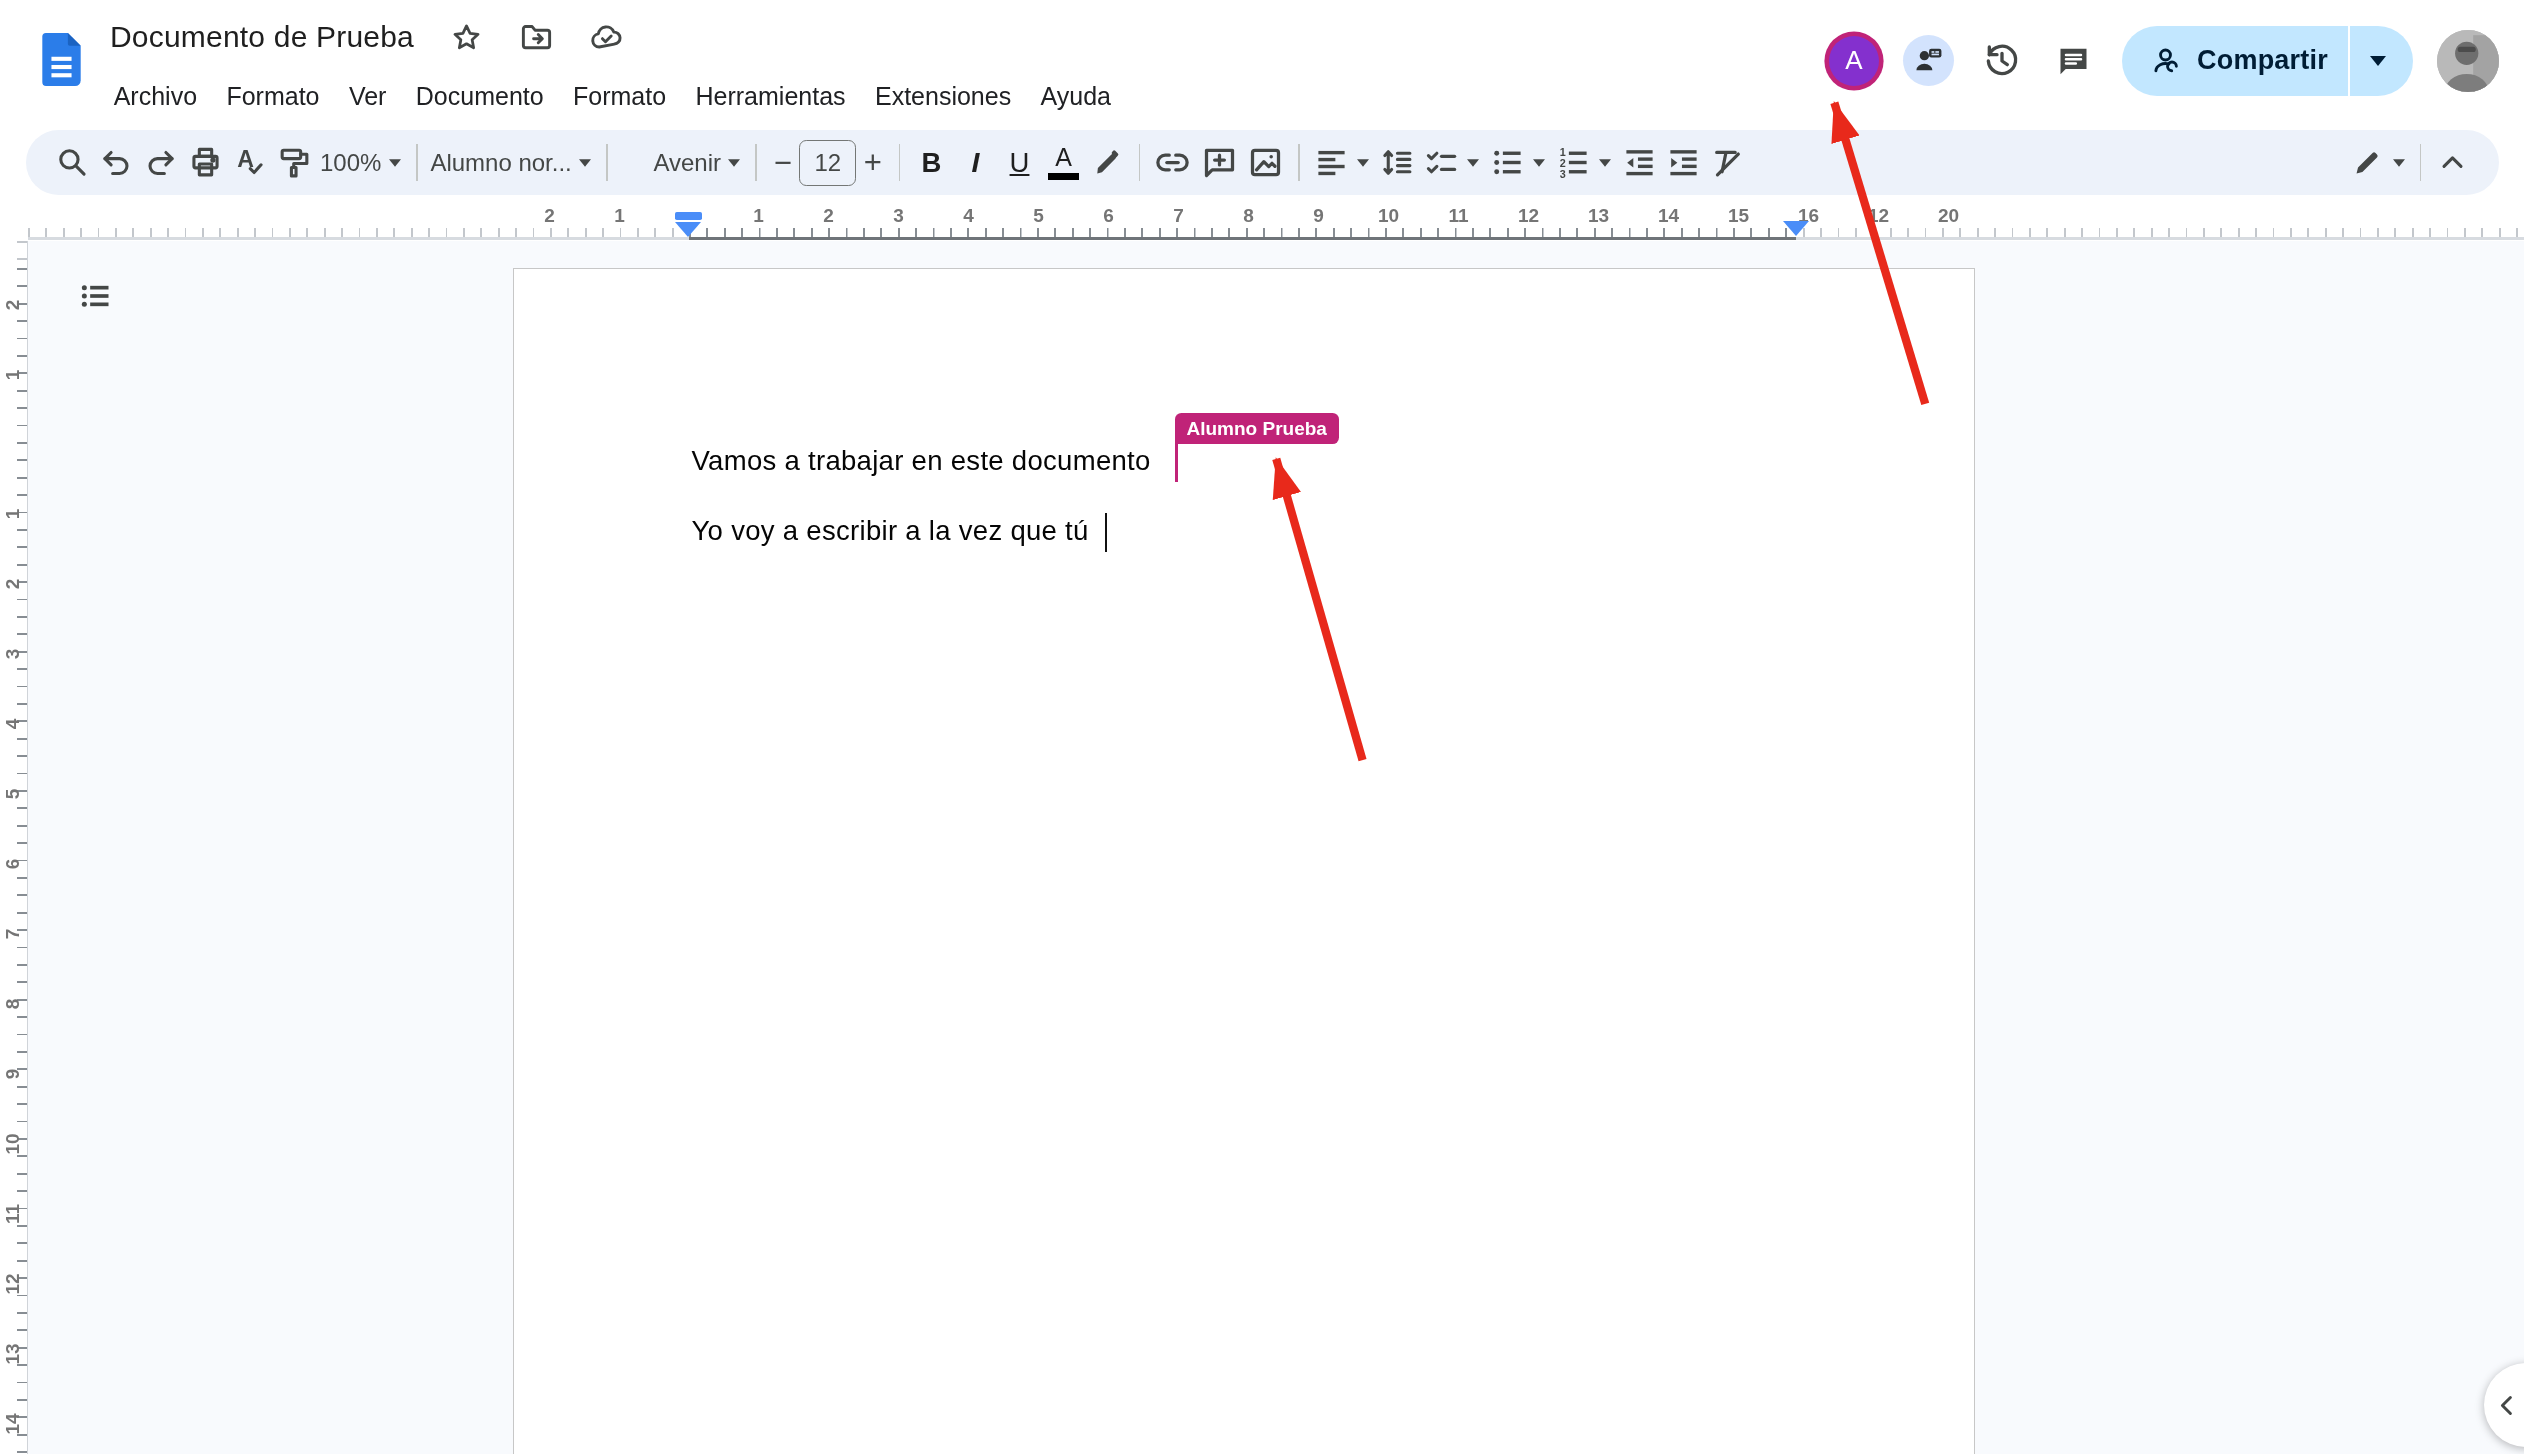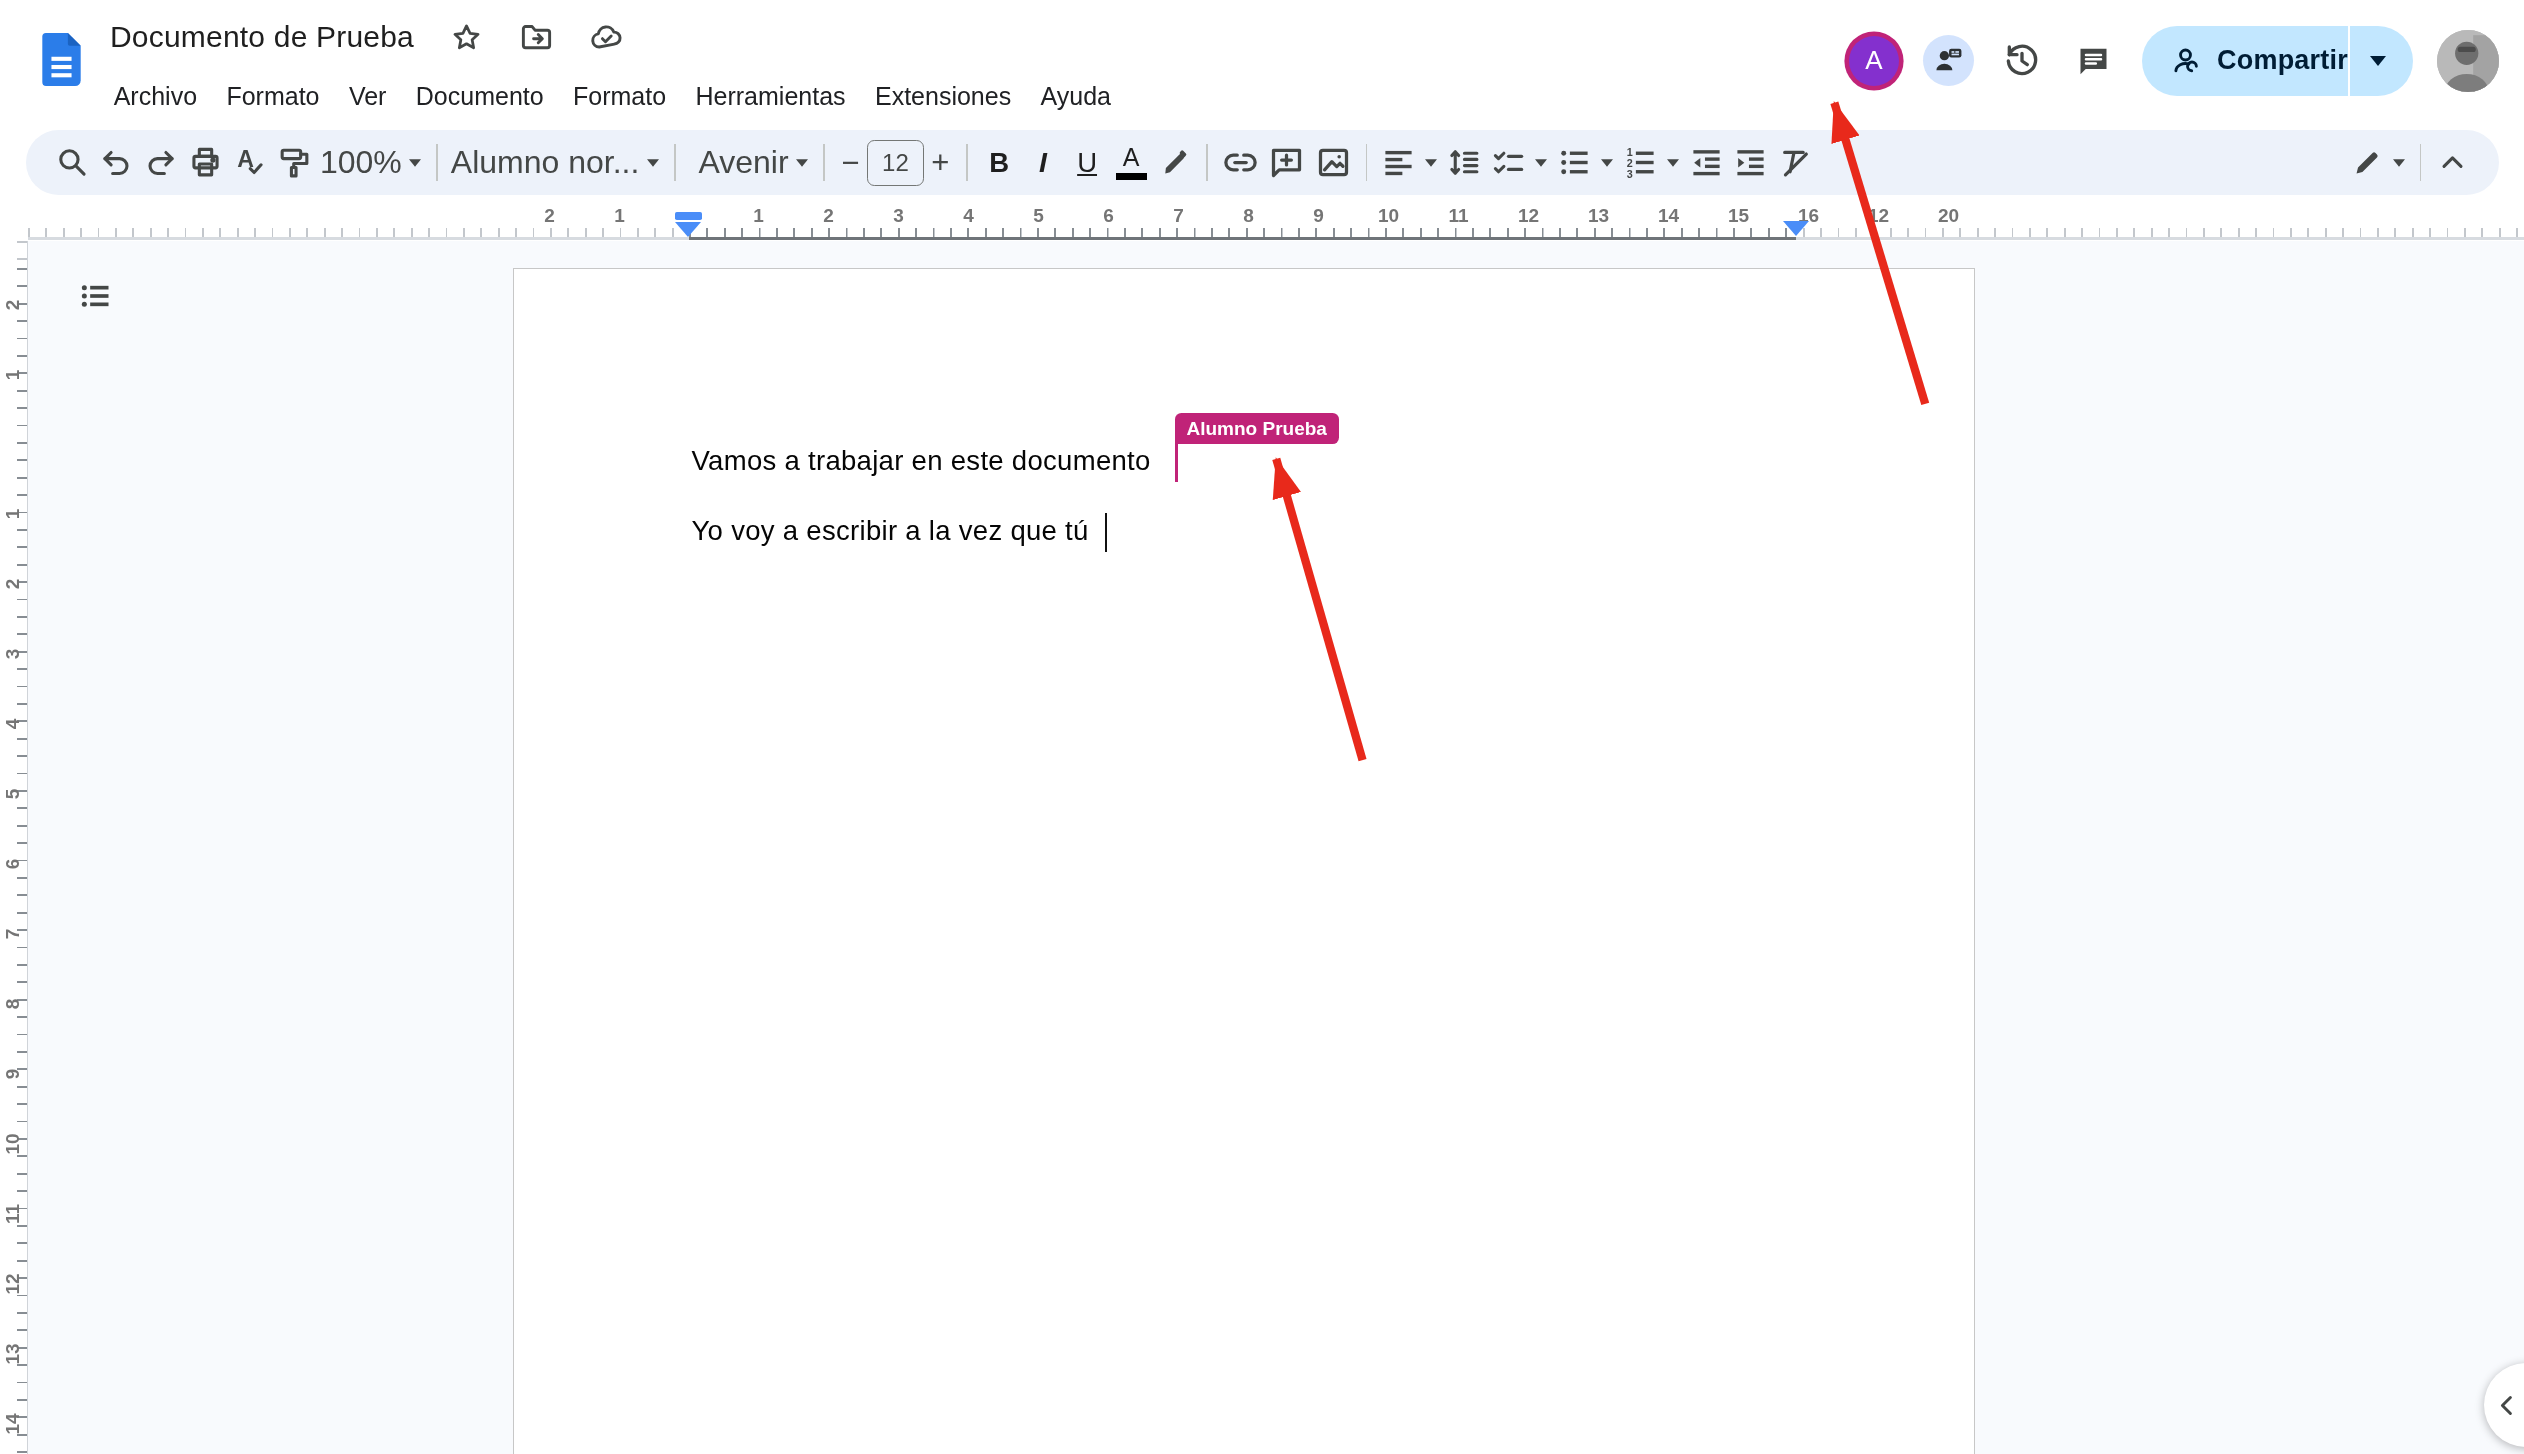--- a/index.html
+++ b/index.html
@@ -22,34 +22,34 @@
   .title-ic{width:35px;height:35px;display:flex;align-items:center;justify-content:center;}
   .menubar{position:absolute;left:99px;top:68px;height:48px;display:flex;align-items:flex-end;}
   .menu-item{font-size:25px;color:var(--menu-text);padding:5.5px 14.7px;border-radius:7.3px;white-space:nowrap;cursor:default;}
   .hdr-right{position:absolute;right:26px;top:0;height:121px;display:flex;align-items:center;gap:24px;}
   .collab-avatar{width:50px;height:50px;border-radius:50%;background:var(--collab-purple);
      box-shadow:0 0 0 4.6px var(--collab-magenta);display:flex;align-items:center;justify-content:center;
      color:#fff;font-size:26px;font-weight:400;margin-left:5.5px;}
   .chat-btn{width:51px;height:51px;border-radius:50%;background:var(--chat-bg);display:flex;align-items:center;justify-content:center;}
   .round-btn{width:48px;height:48px;display:flex;align-items:center;justify-content:center;}
   .share-pill{height:70px;background:var(--share-bg);border-radius:37px;display:flex;align-items:center;padding:0 7.3px 0 27.5px;}
-  .share-main{display:flex;align-items:center;gap:14.7px;justify-content:flex-end;}
+  .share-main{display:flex;align-items:center;gap:14.7px;padding-right:20px;justify-content:flex-end;}
   .share-label{font-size:27px;font-weight:700;color:var(--share-text);letter-spacing:0.2px;}
   .share-sep{width:1.8px;height:70px;background:#fff;}
   .share-caret{padding:0 20px;display:flex;align-items:center;}
   .caret{width:0;height:0;border-left:8.3px solid transparent;border-right:8.3px solid transparent;border-top:10px solid var(--icon-gray);}
   .share-caret .caret{border-top-color:var(--share-text);}
   .account-avatar{width:62px;height:62px;border-radius:50%;overflow:hidden;background:radial-gradient(circle at 40% 35%,#cfcfcf,#8f8f8f);position:relative;}
 
   
   .toolbar{position:absolute;left:26px;right:26px;top:130px;height:65px;background:var(--toolbar-bg);
      border-radius:33px;display:flex;align-items:center;padding:0 24px;}
   .tbtn{min-width:44px;height:48px;display:flex;align-items:center;justify-content:center;border-radius:7.3px;gap:5.5px;padding:0 3.7px;}
   .tdiv{width:1.8px;height:37px;background:#c4c7c5;margin:0 9.2px;flex:none;}
-  .tlabel{font-size:32px;color:var(--icon-gray);white-space:nowrap;}
+  .tlabel{font-size:24px;color:var(--icon-gray);white-space:nowrap;}
   .glyph{font-size:27.5px;color:#1f1f1f;font-weight:700;line-height:1;}
   .glyph.i{font-style:italic;font-weight:700;font-size:28.5px;}
   .glyph.u{text-decoration:underline;font-weight:400;font-size:27.5px;}
   .acolor{display:flex;flex-direction:column;align-items:center;line-height:1;}
   .acolor .a{font-size:25px;color:#1f1f1f;}
   .acolor .bar{width:31px;height:7.3px;background:#000;margin-top:2.8px;}
   .fontsize-box{width:57px;height:46px;border:1.8px solid #747775;border-radius:7.3px;display:flex;align-items:center;justify-content:center;font-size:24px;color:var(--icon-gray);}
   .pm{font-size:31px;color:var(--icon-gray);font-weight:400;}
   .spacer{flex:1;}
   svg.ic{stroke:var(--icon-gray);fill:none;stroke-width:2;stroke-linecap:round;stroke-linejoin:round;}

